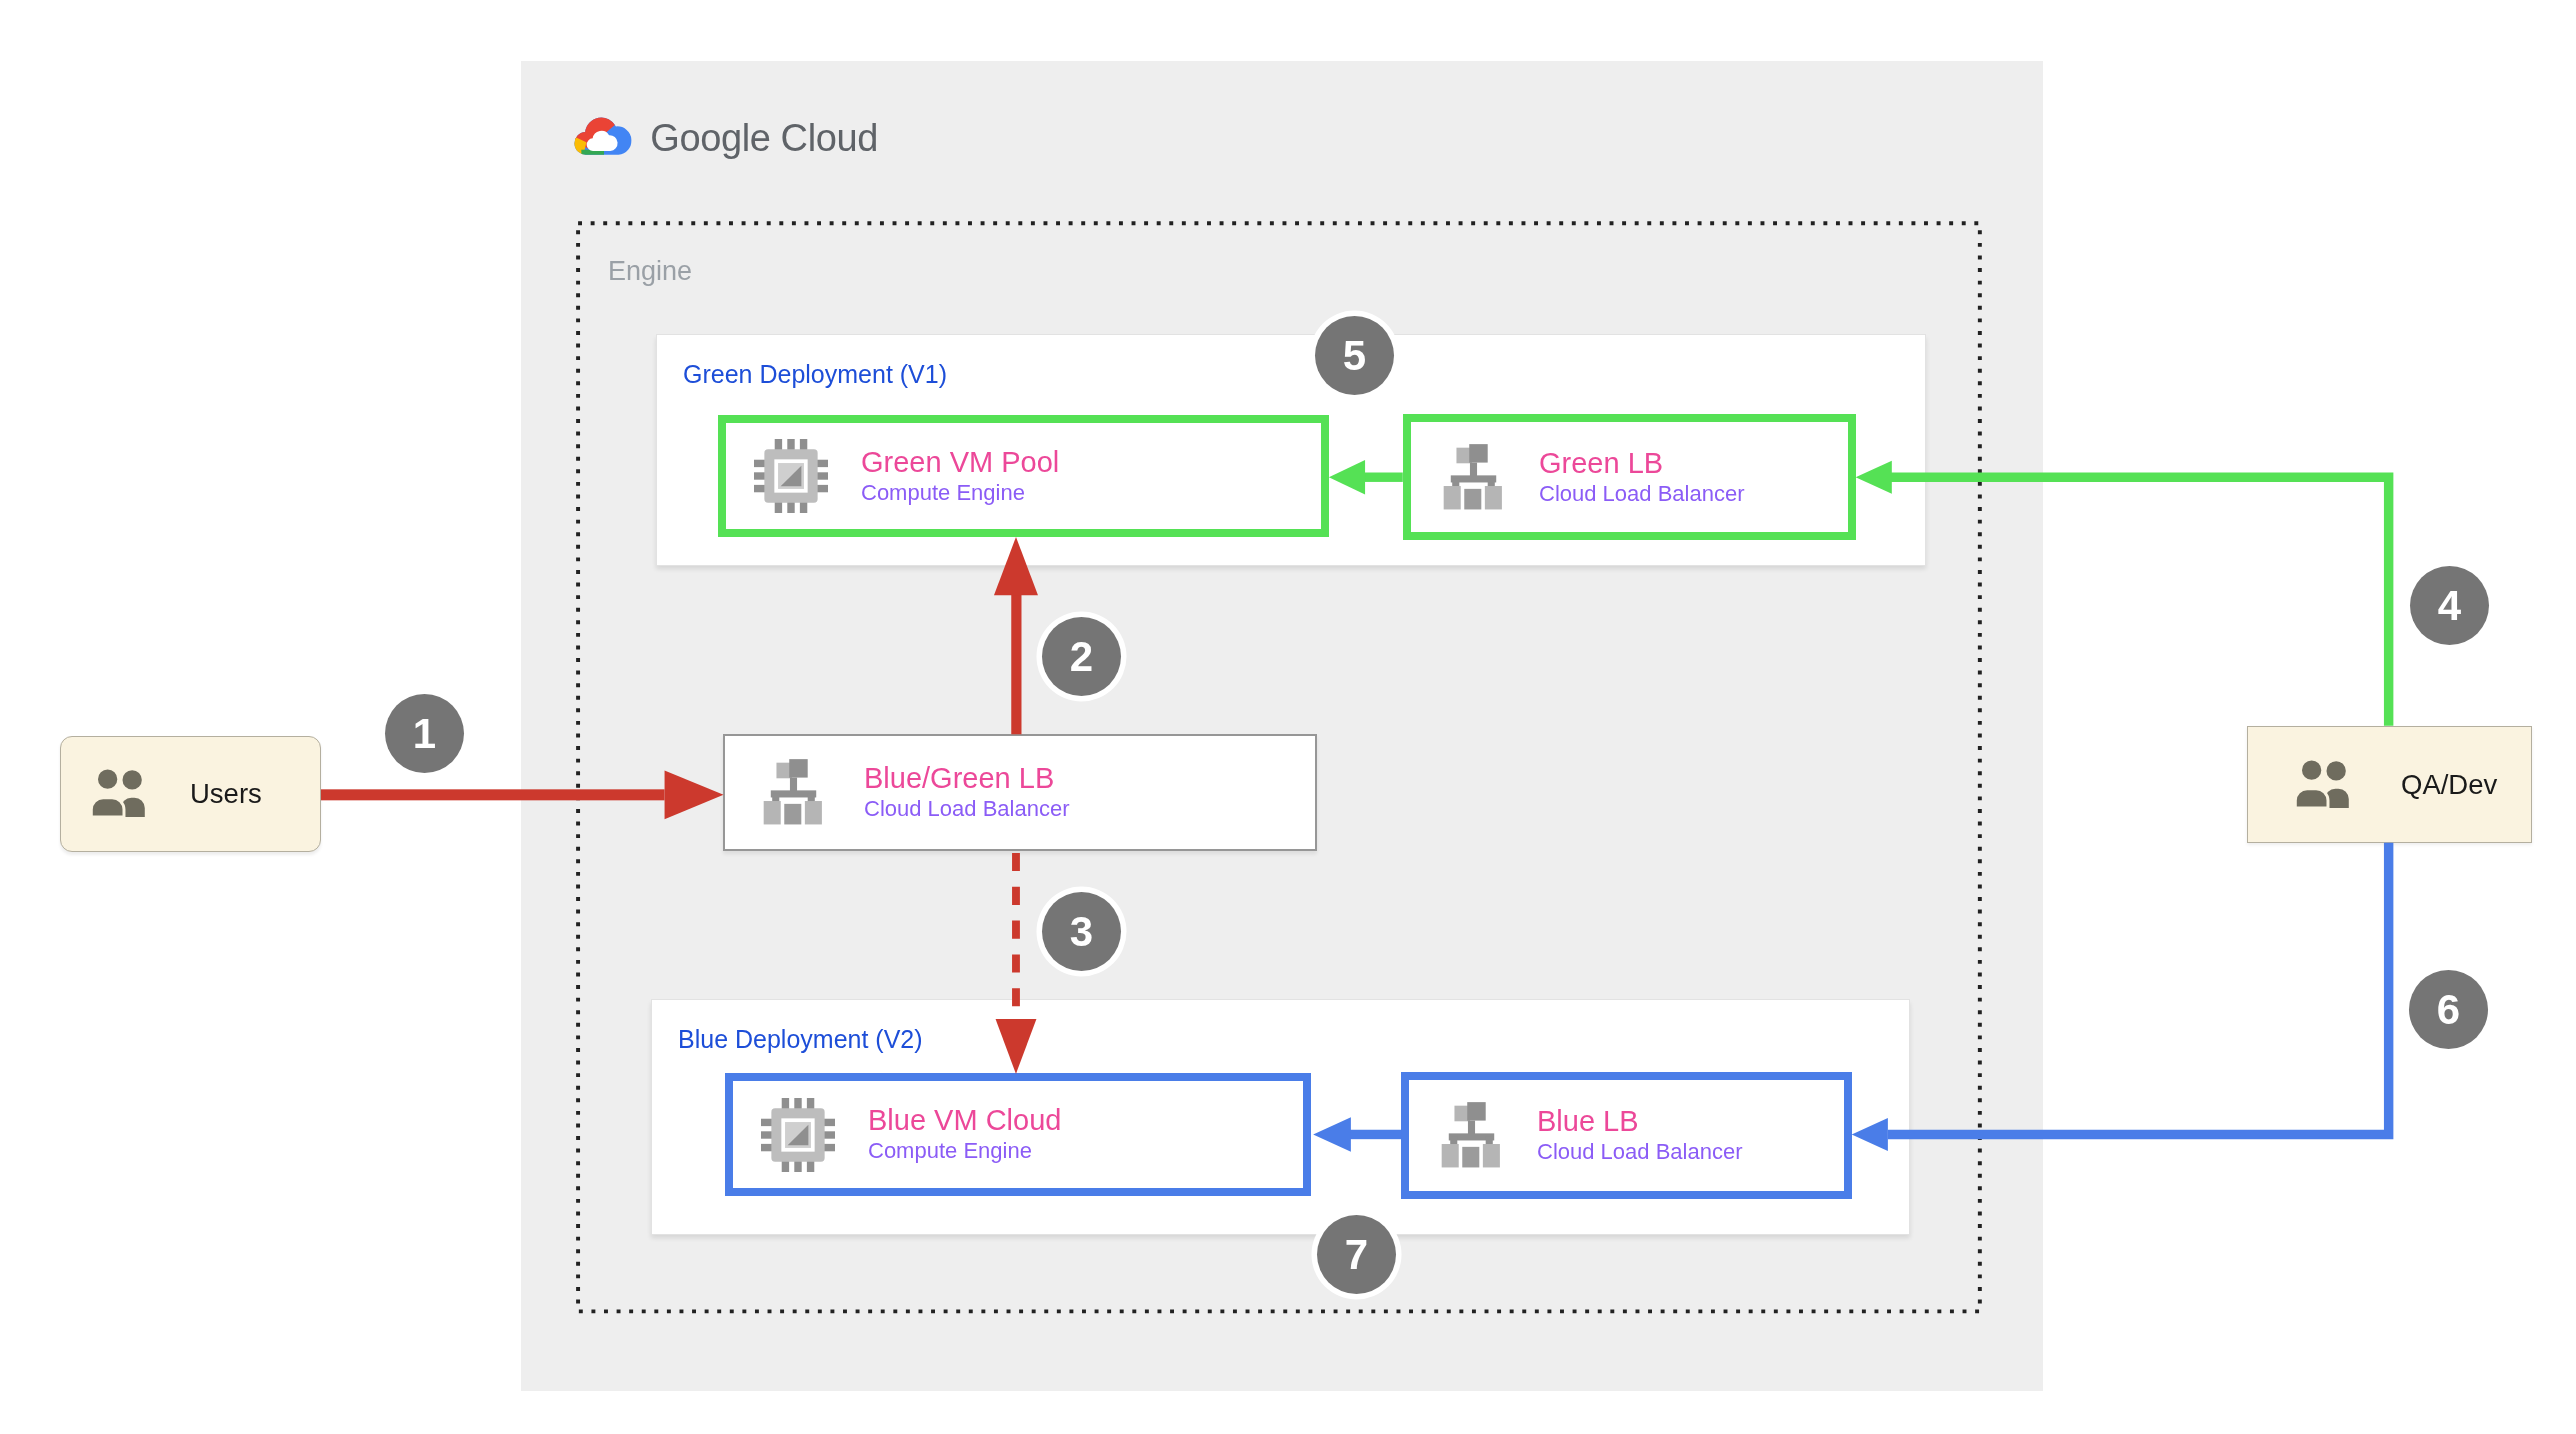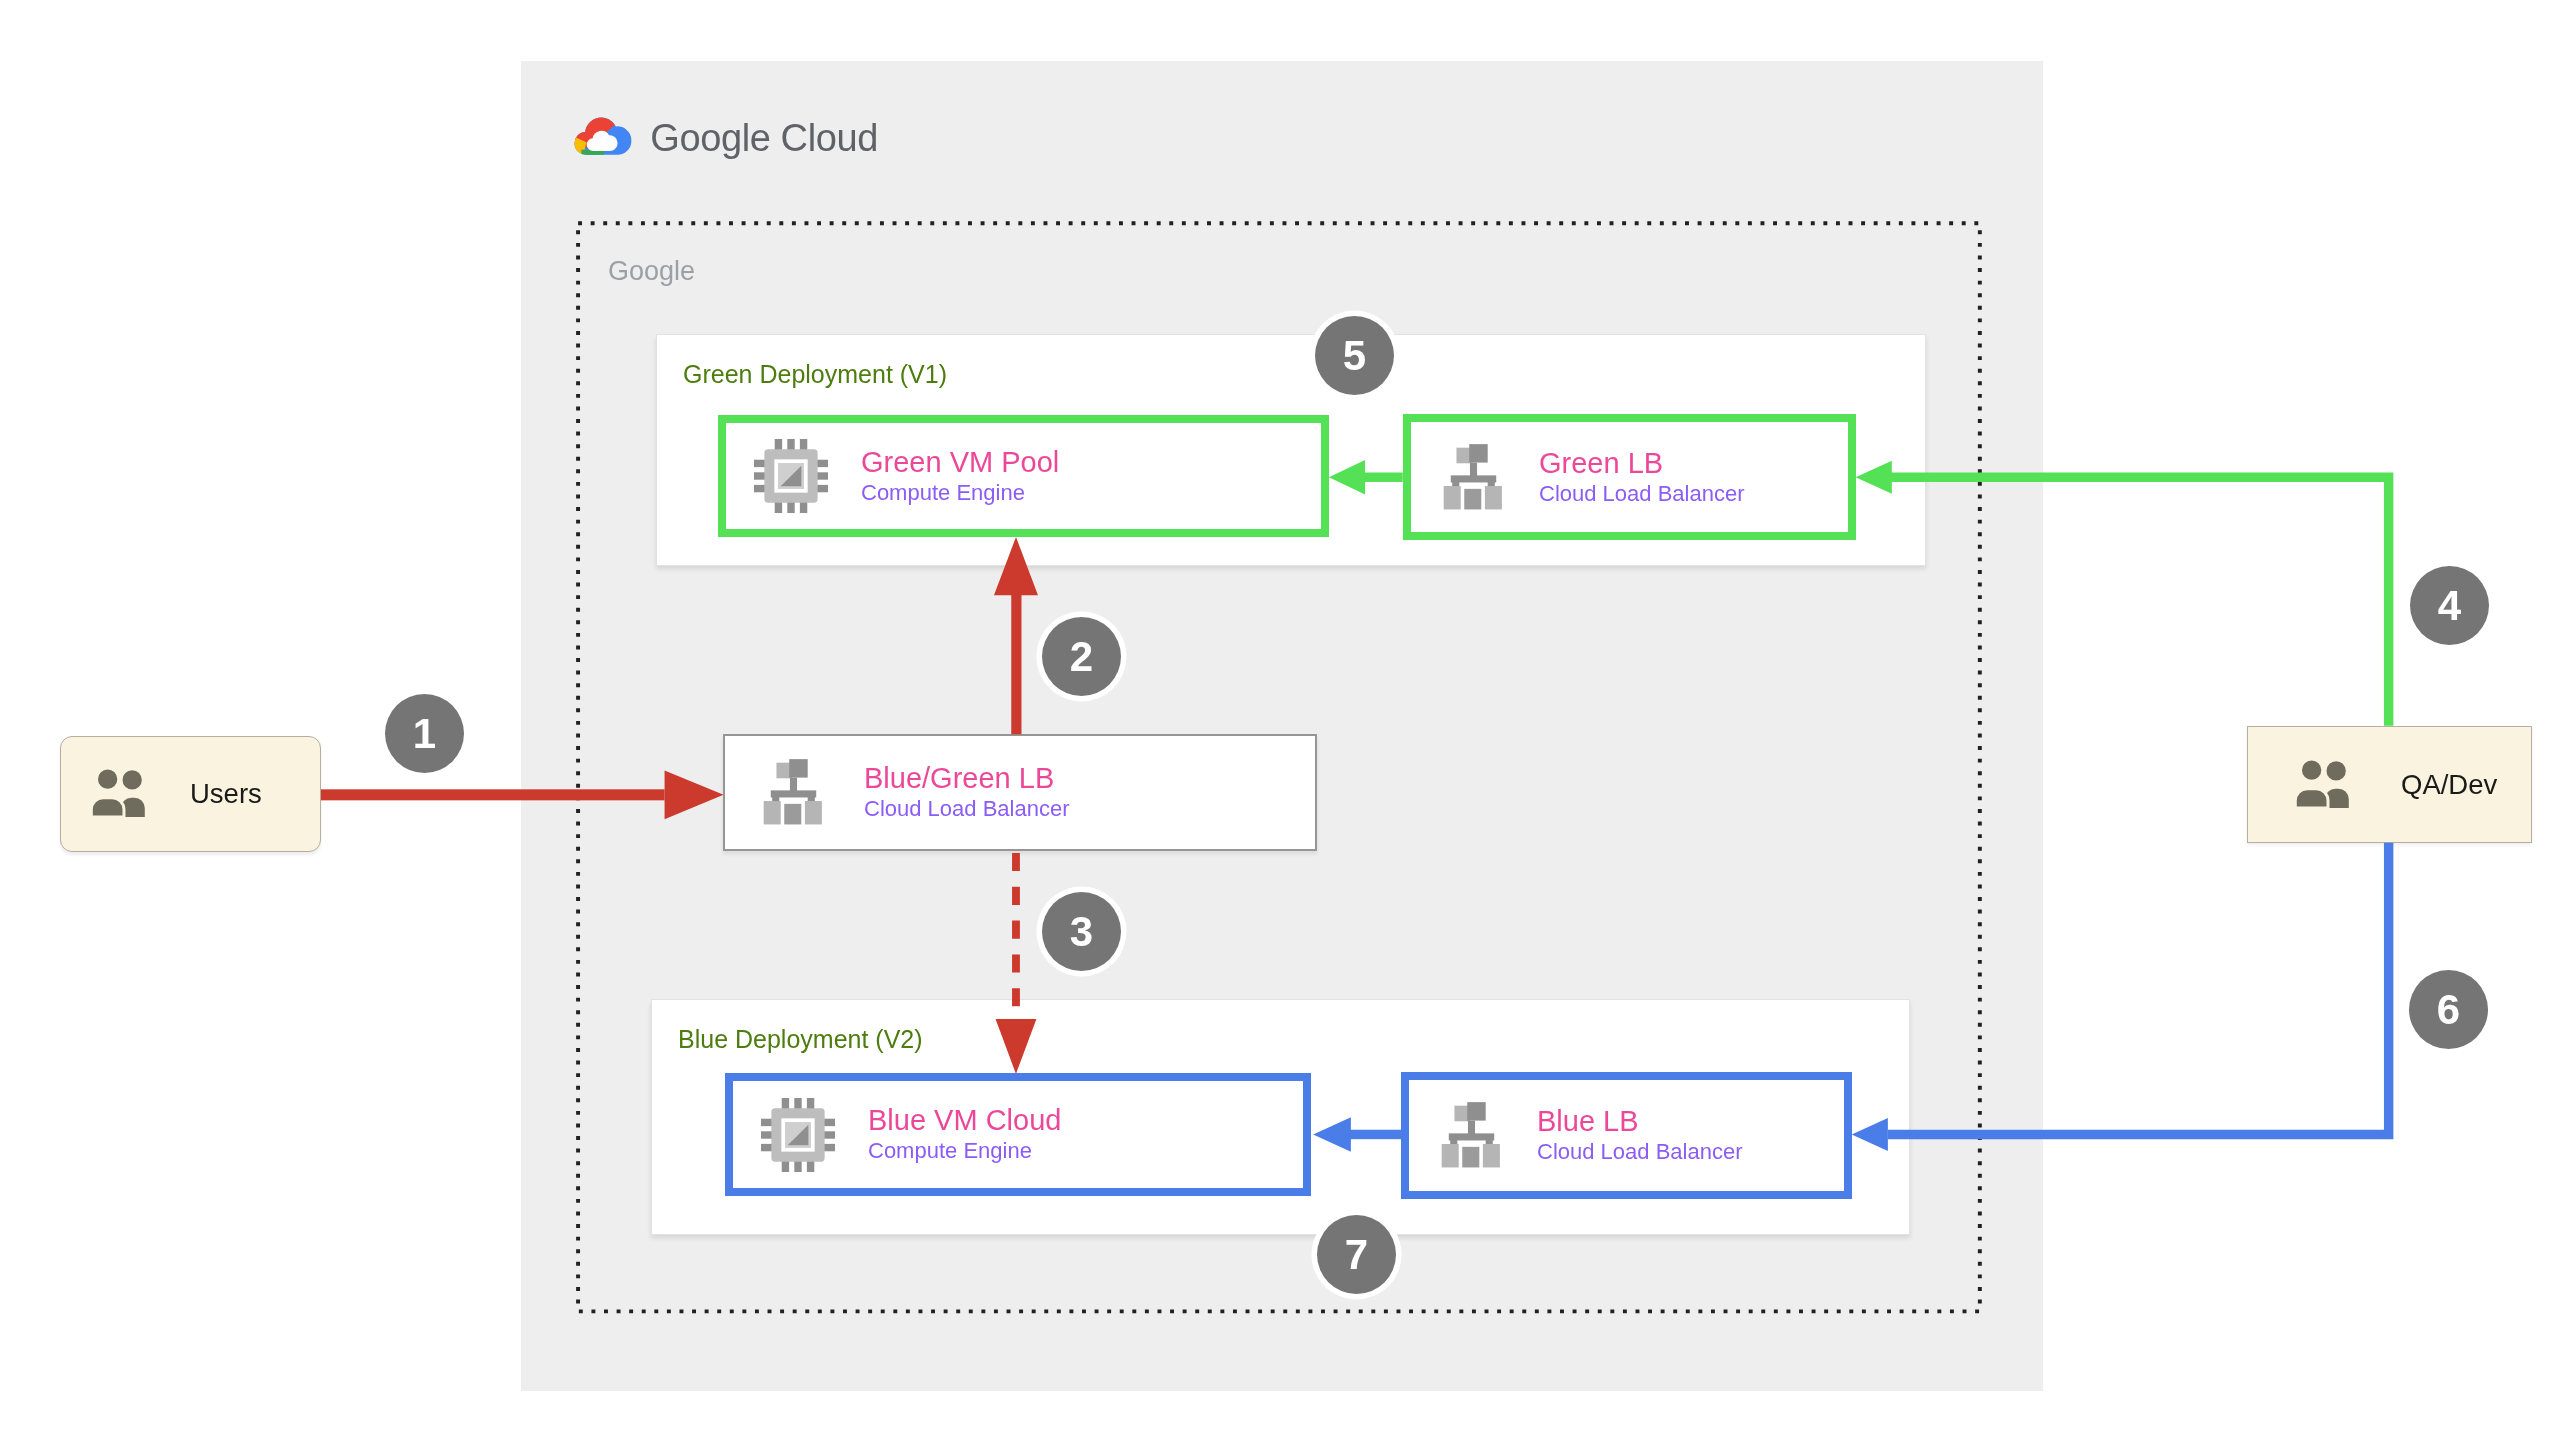--- a/index.html
+++ b/index.html
@@ -12,21 +12,21 @@
   
   .logo{position:absolute;left:570px;top:111px;height:55px;display:flex;align-items:center;gap:17.3px;}
   .logo svg{width:63px;height:52px;}
   .logo-text{font-size:38px;font-weight:500;color:#5F6368;letter-spacing:-0.4px;}
   
   .project-label{position:absolute;left:608px;top:256px;font-size:27px;color:#9AA0A6;}
   
   .group{position:absolute;background:#ffffff;border:1.6px solid #E2E2E2;box-shadow:0 3.9px 4.7px rgba(0,0,0,0.10);}
   #g-green{left:656px;top:334px;width:1268px;height:230px;}
   #g-blue{left:651px;top:999px;width:1257px;height:234px;}
-  .group-label{position:absolute;left:26px;top:25px;font-size:25px;color:#4d7c0f;}
+  .group-label{position:absolute;left:26px;top:25px;font-size:25px;color:#1d4ed8;}
   
   .node{position:absolute;background:#ffffff;display:flex;align-items:center;box-sizing:border-box;}
   .node.accent-green{border:8.6px solid #55E155;}
   .node.accent-blue{border:8.6px solid #4A7DE8;}
   .node.plain{border:2.4px solid #969696;box-shadow:0 3.1px 3.9px rgba(0,0,0,0.08);}
   #n-gvp{left:718px;top:415px;width:611px;height:122px;padding-left:28px;gap:33px;}
   #n-glb{left:1403px;top:414px;width:453px;height:126px;padding-left:27px;gap:30px;}
   #n-bglb{left:723px;top:734px;width:594px;height:117px;padding-left:33px;gap:35px;}
   #n-bvp{left:725px;top:1073px;width:586px;height:123px;padding-left:28px;gap:33px;}
   #n-blb{left:1401px;top:1072px;width:451px;height:127px;padding-left:27px;gap:30px;}
@@ -111,21 +111,21 @@
 
   <div class="panel"></div>
 
   <div class="logo">
     <svg viewBox="0 0 80 66" width="63" height="52">
         <use href="#sym-gcloud"></use>
       </svg>
     <span class="logo-text">Google Cloud</span>
   </div>
 
-  <div class="project-label">Google</div>
+  <div class="project-label">Engine</div>
 
   <div class="group" id="g-green">
     <div class="group-label">Green Deployment (V1)</div>
   </div>
 
   <div class="group" id="g-blue">
     <div class="group-label">Blue Deployment (V2)</div>
   </div>
 
   <div class="node accent-green" id="n-gvp">

